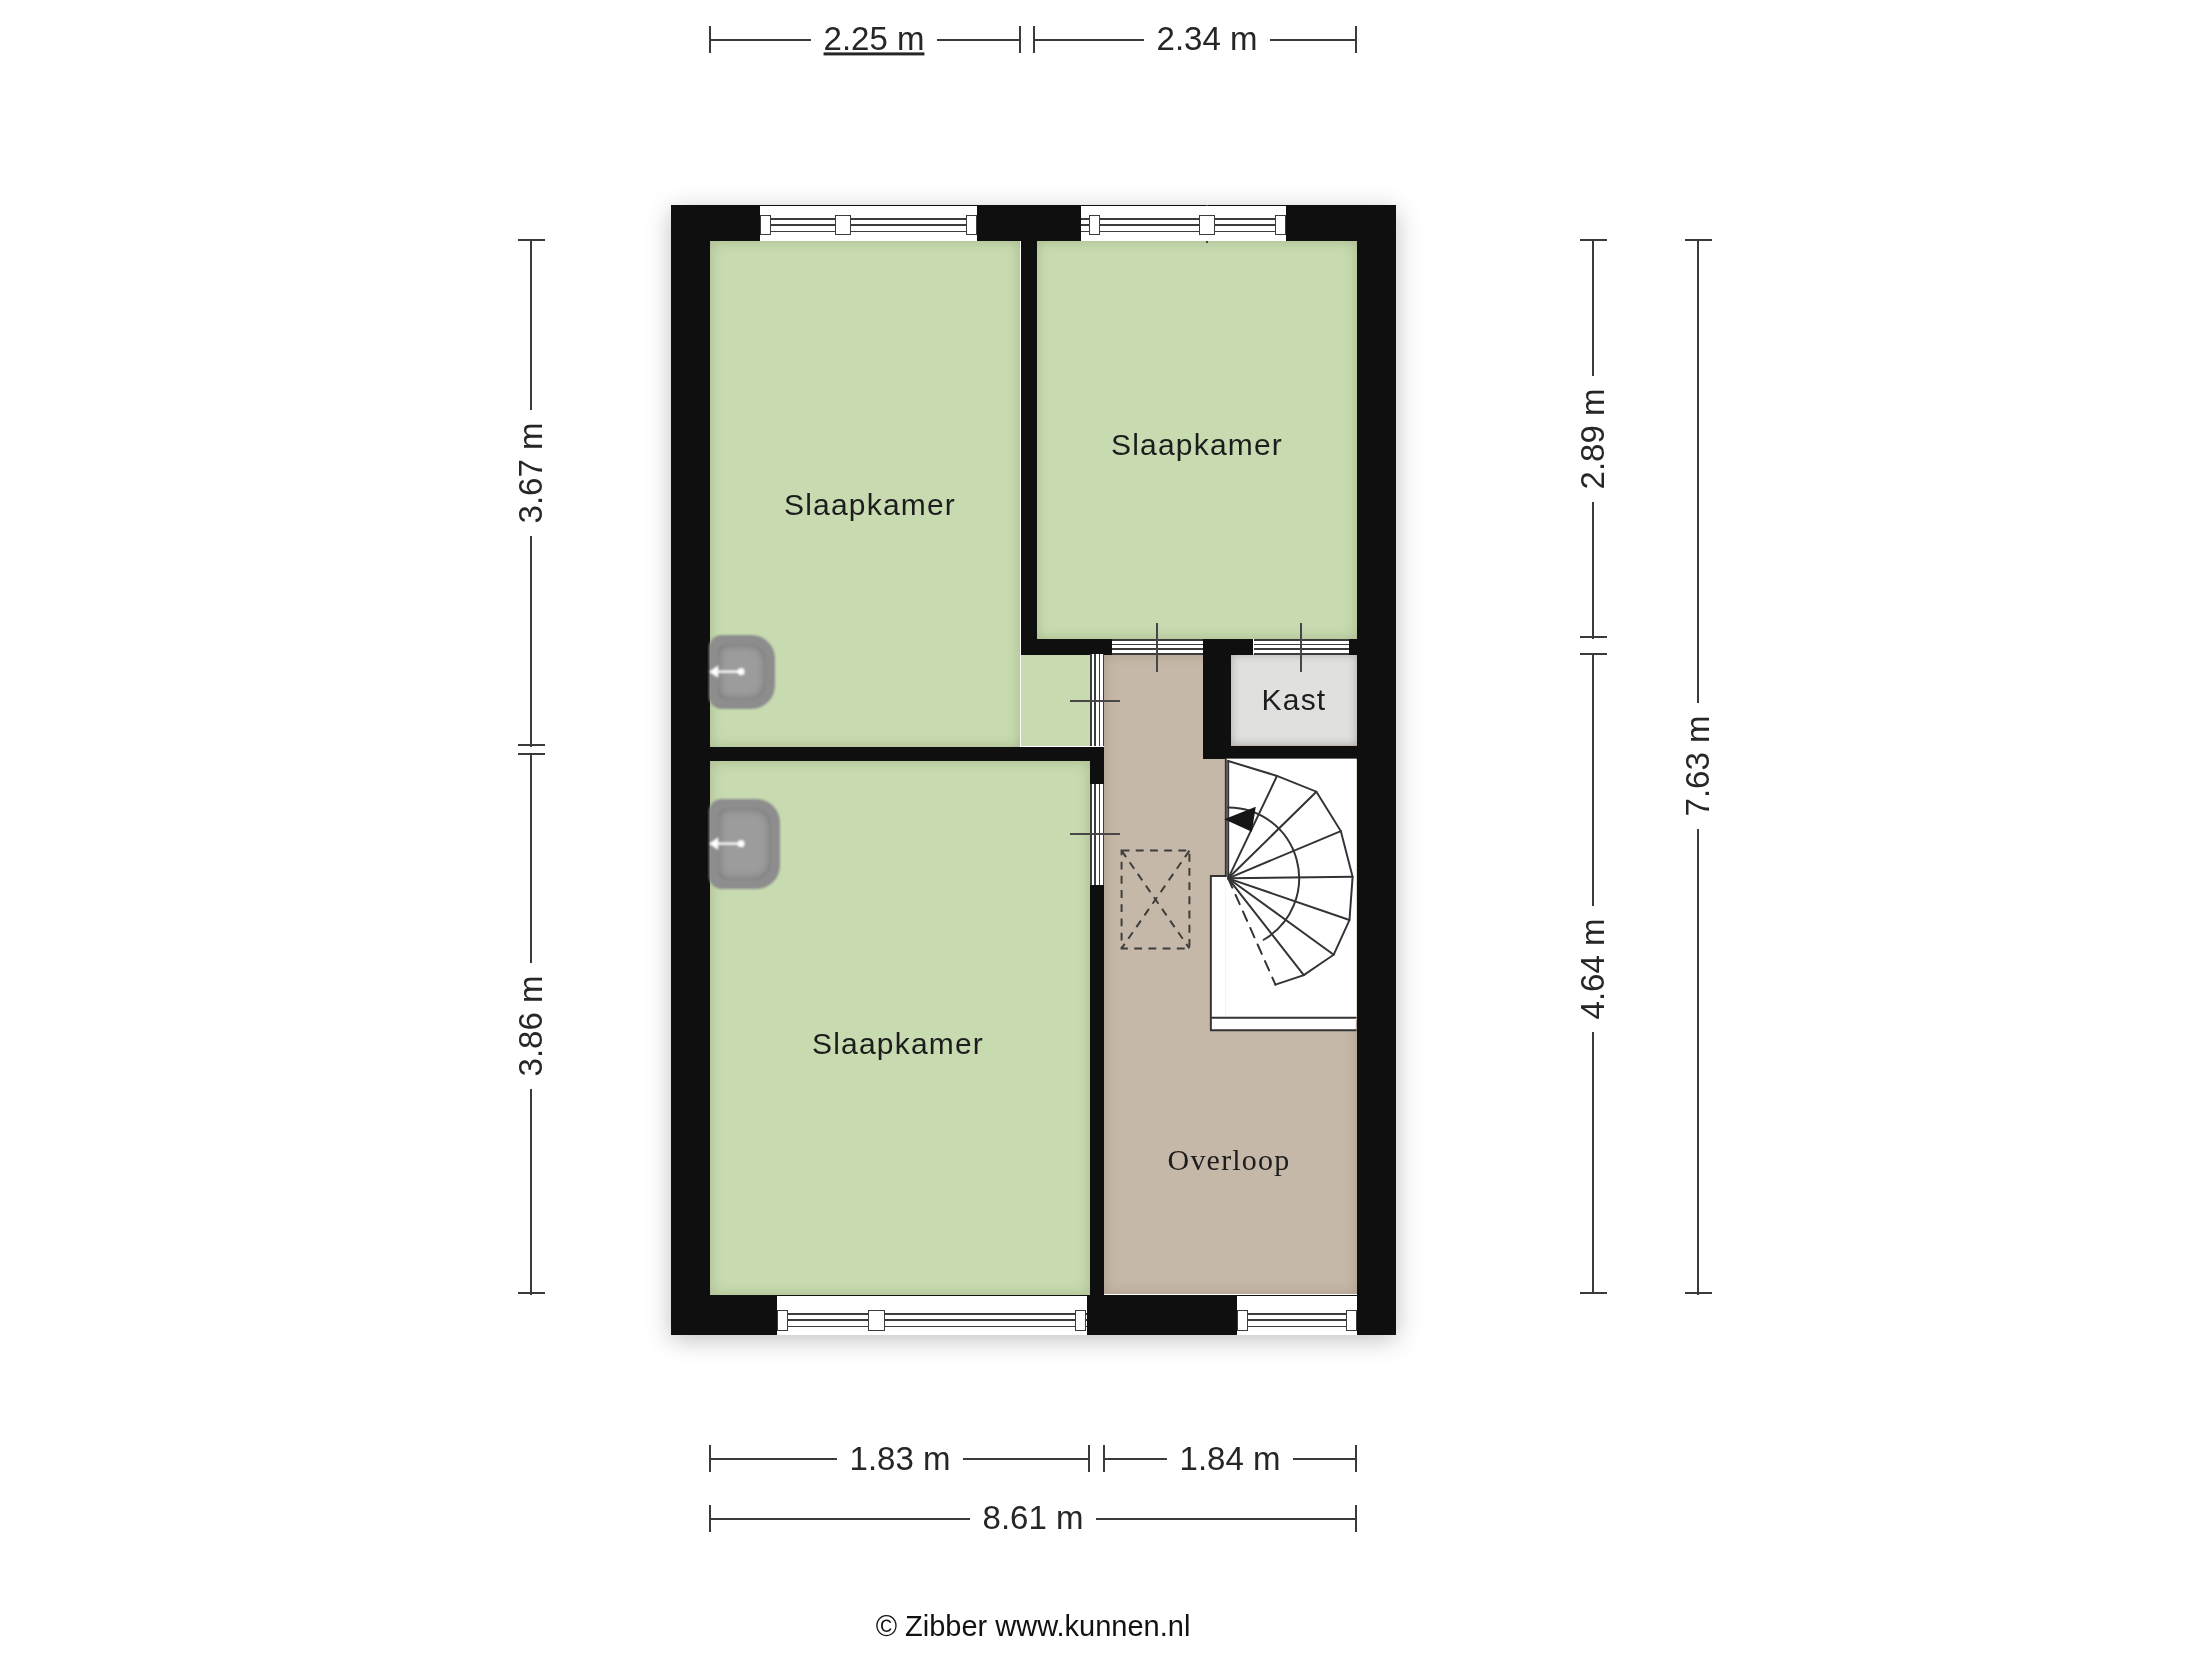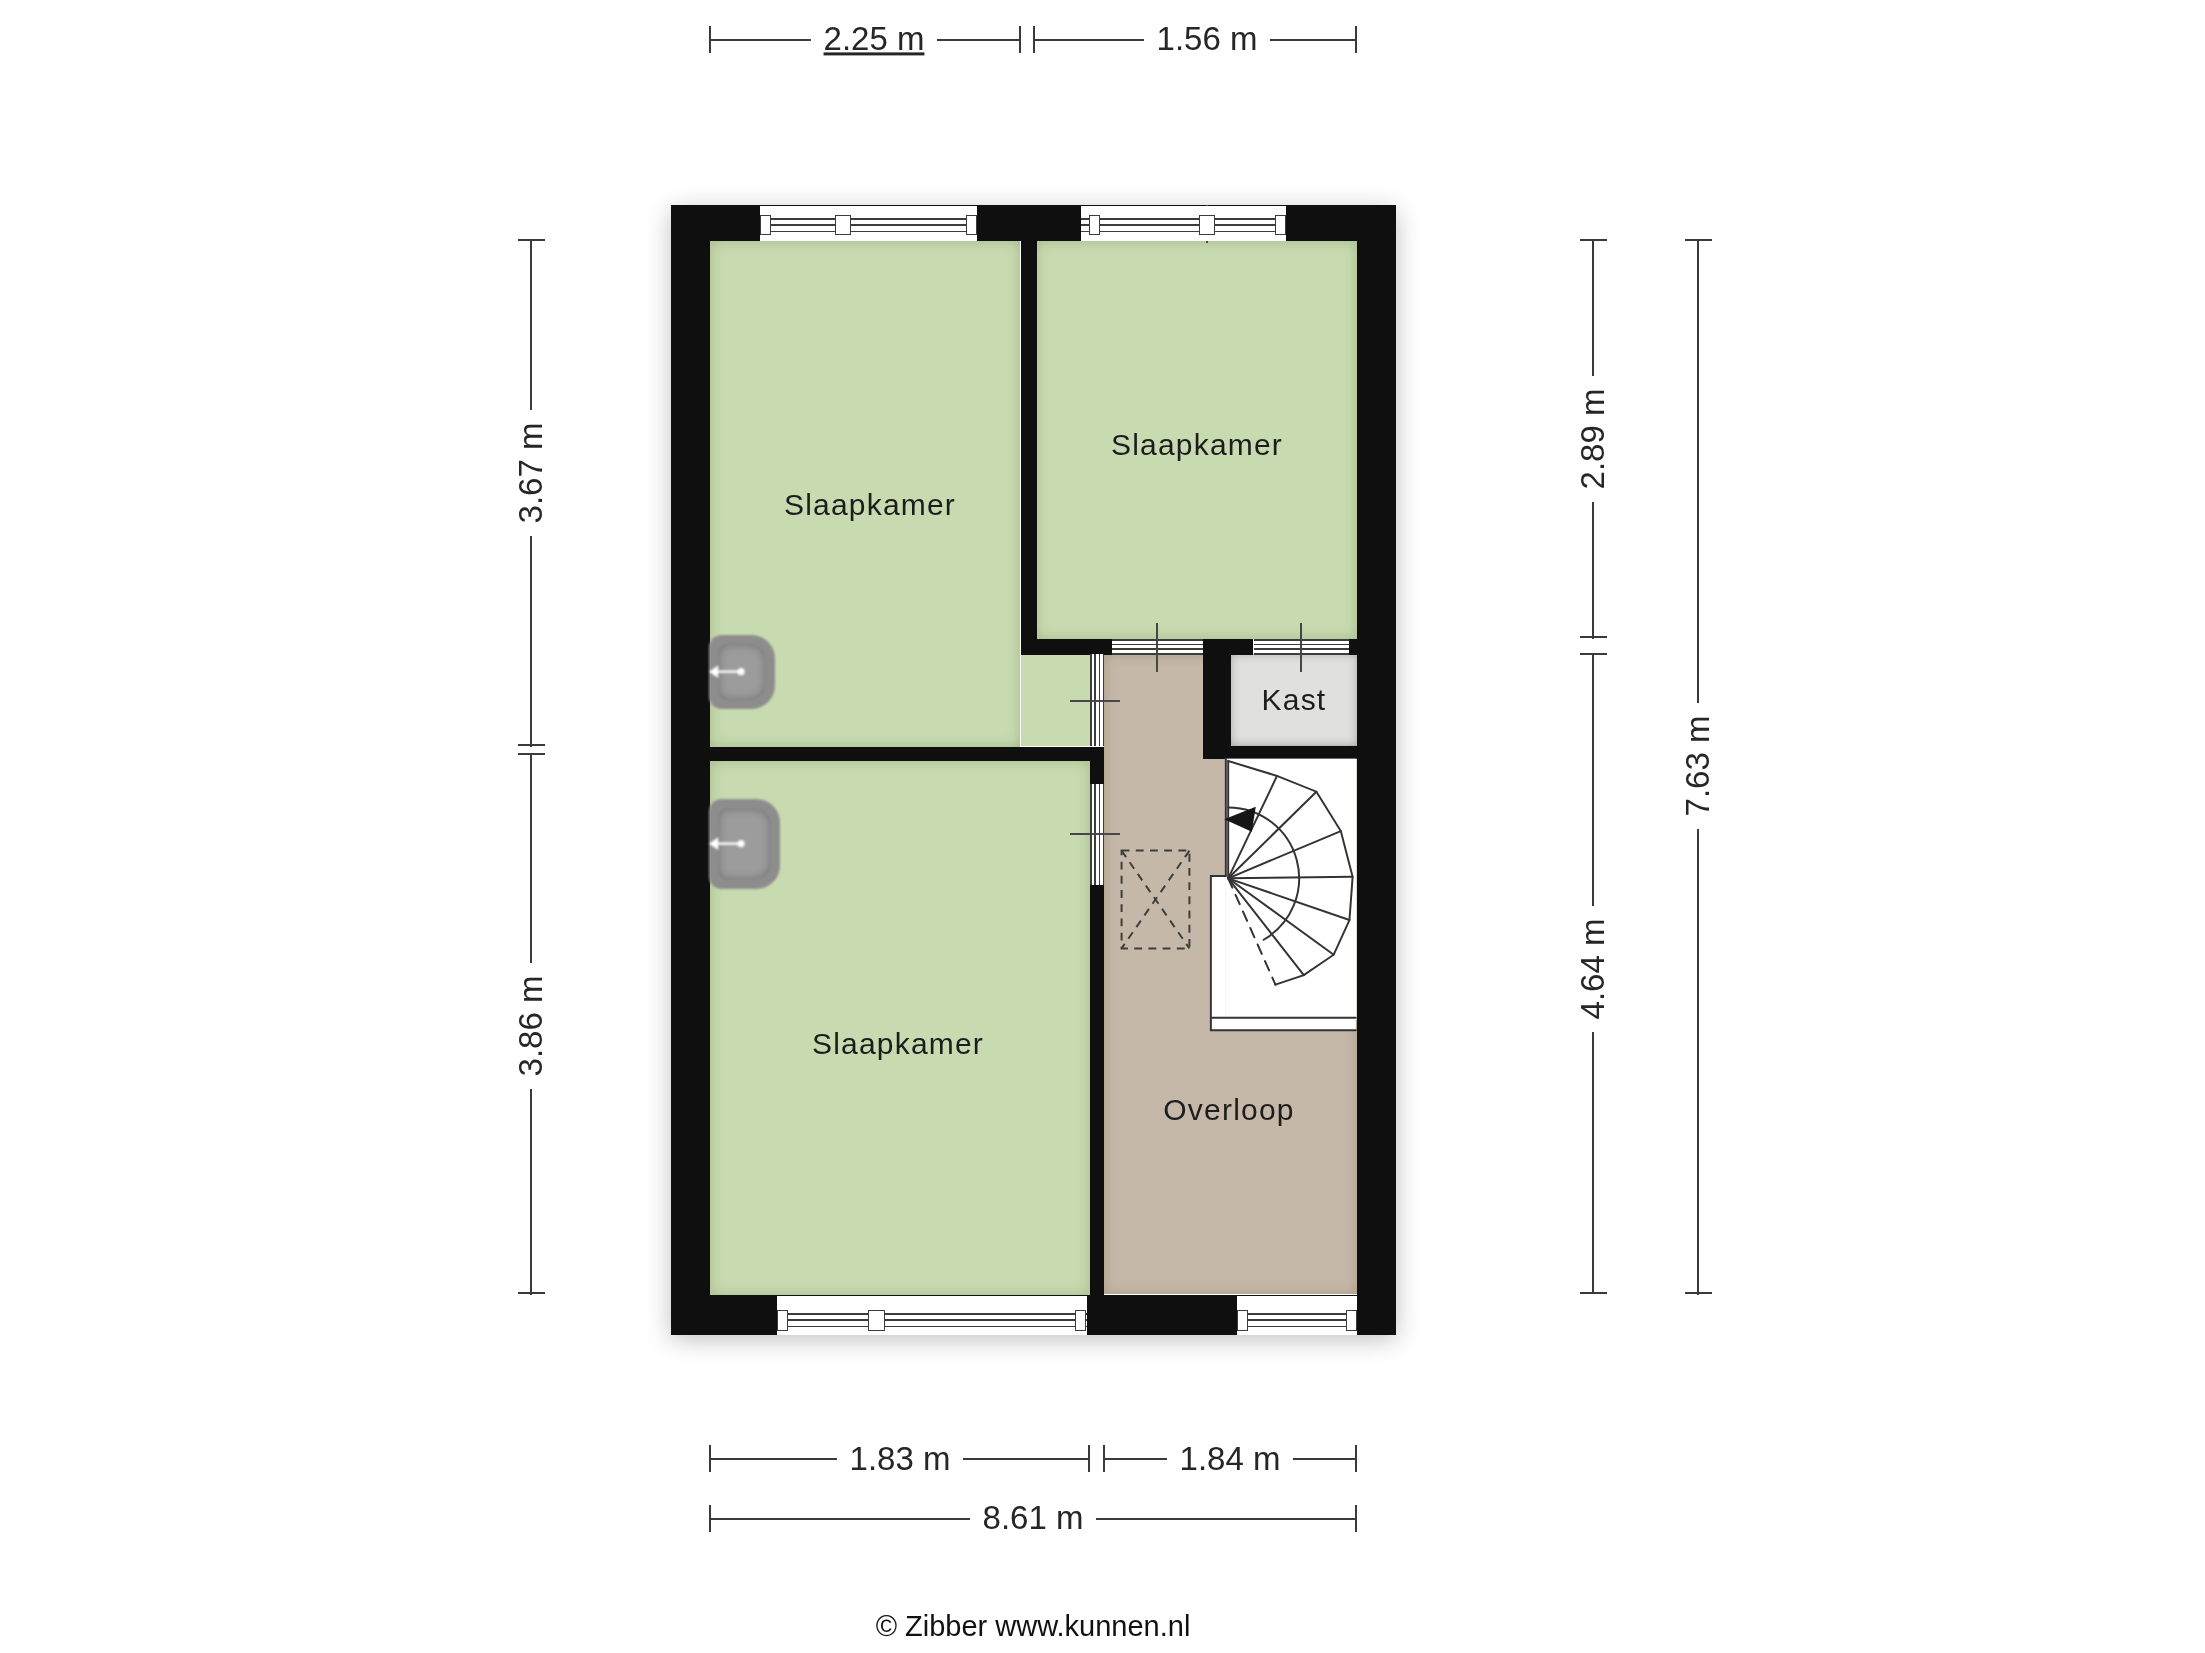--- a/index.html
+++ b/index.html
@@ -145,31 +145,31 @@
       <line x1="12" y1="11" x2="42" y2="11" stroke="#ffffff" stroke-width="3"></line>
       <circle cx="43" cy="11" r="4.5" fill="#ffffff"></circle>
       <polygon points="2,11 14,3 14,19" fill="#ffffff"></polygon>
     </svg>
   </div>
 
   <div class="room-label" style="left:870px;top:505px;">Slaapkamer</div>
   <div class="room-label" style="left:1197px;top:445px;">Slaapkamer</div>
   <div class="room-label" style="left:898px;top:1044px;">Slaapkamer</div>
   <div class="room-label" style="left:1294px;top:700px;">Kast</div>
-  <div class="room-label" style="left:1229px;top:1110px;">Overloop</div>
+  <div class="room-label" style="left:1229px;top:1160px;font-family:Liberation Serif, serif;">Overloop</div>
 
   <div class="dim-line-h" style="left:710px;top:39px;width:310px;"></div>
   <div class="tickv" style="left:709px;top:26px;"></div>
   <div class="tickv" style="left:1019px;top:26px;"></div>
   <div class="dim-label" style="left:874px;top:39px;text-decoration:underline;">2.25 m</div>
 
   <div class="dim-line-h" style="left:1034px;top:39px;width:323px;"></div>
   <div class="tickv" style="left:1033px;top:26px;"></div>
   <div class="tickv" style="left:1355px;top:26px;"></div>
-  <div class="dim-label" style="left:1207px;top:39px;">1.56 m</div>
+  <div class="dim-label" style="left:1207px;top:39px;">2.34 m</div>
 
   <div class="dim-line-v" style="left:530px;top:241px;height:506px;"></div>
   <div class="tickh" style="left:518px;top:239px;"></div>
   <div class="tickh" style="left:518px;top:744px;"></div>
   <div class="dim-label vert" style="left:531px;top:473px;">3.67 m</div>
 
   <div class="dim-line-v" style="left:530px;top:755px;height:540px;"></div>
   <div class="tickh" style="left:518px;top:753px;"></div>
   <div class="tickh" style="left:518px;top:1292px;"></div>
   <div class="dim-label vert" style="left:531px;top:1026px;">3.86 m</div>

